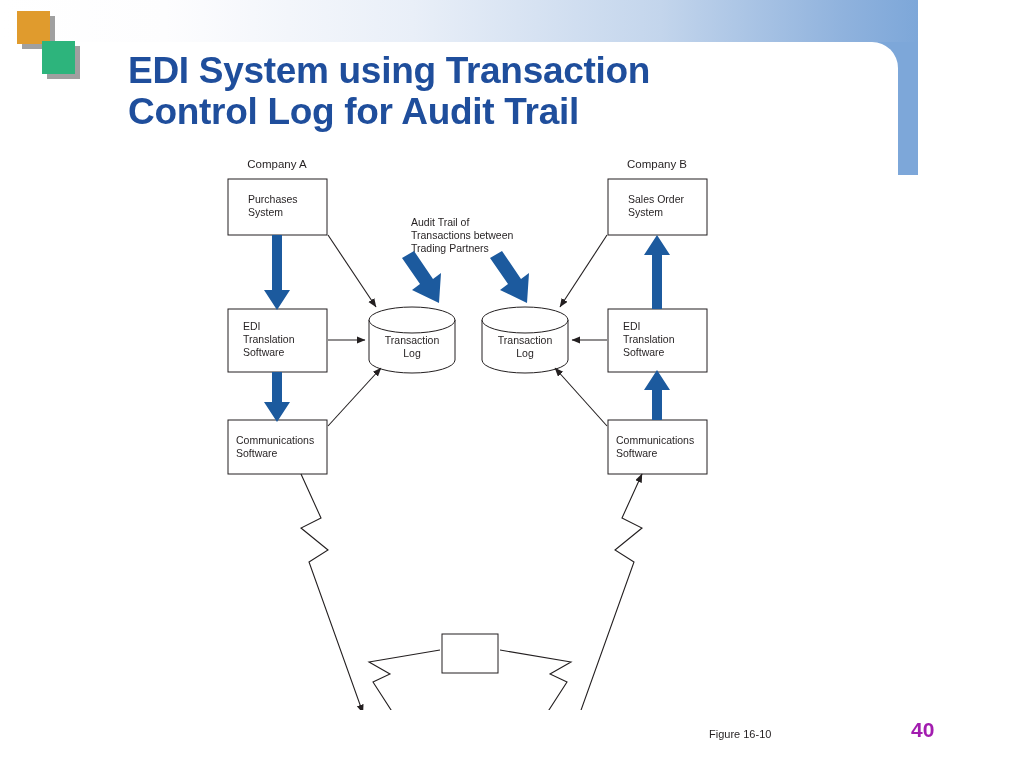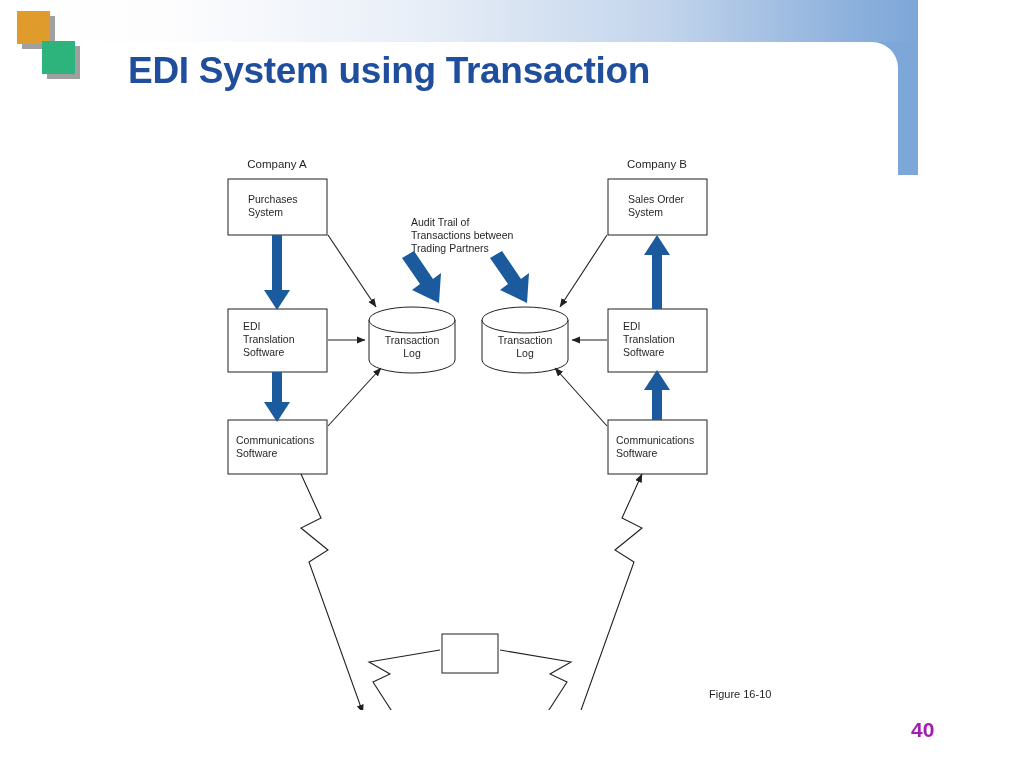--- a/index.html
+++ b/index.html
@@ -45,21 +45,21 @@
     color:#1f4e9c;font-size:37px;font-weight:bold;line-height:1.12;
     letter-spacing:-0.3px;
   }
 
   
   #diagram{position:absolute;left:0;top:150px;width:960px;height:560px;margin-left:24px;}
   #diagram svg{display:block;}
 
   
   .fig-label{
-    position:absolute;left:709px;top:688px;font-size:11px;color:#231f20;
+    position:absolute;left:709px;top:728px;font-size:11px;color:#231f20;
   }
   .footer{
     position:absolute;left:42px;top:712px;font-size:11.5px;color:#8d8d8d;line-height:1.55;
   }
   .pagenum{
     position:absolute;left:911px;top:730px;font-size:21px;font-weight:bold;color:#a21caf;
     transform:translateY(-50%);
   }
 </style>
 </head>
@@ -71,20 +71,21 @@
   <div class="band-block"></div>
   <div class="band-notch"></div>
   <div class="band-right-gap"></div>
   <div class="band-right-strip"></div>
 
   <div class="sq-orange"></div>
   <div class="sq-green"></div>
 
   <div class="title">
     <div>EDI System using Transaction</div>
+    <div>Control Log for Audit Trail</div>
   </div>
 
   <div id="diagram">
   <svg width="960" height="560" viewBox="0 0 960 560" xmlns="http://www.w3.org/2000/svg">
     <defs>
       <marker id="ah" markerWidth="9" markerHeight="9" refX="7.6" refY="3.2" orient="auto" markerUnits="strokeWidth">
         <path d="M0,0 L8,3.2 L0,6.4 z" fill="#231f20"></path>
       </marker>
     </defs>
 

